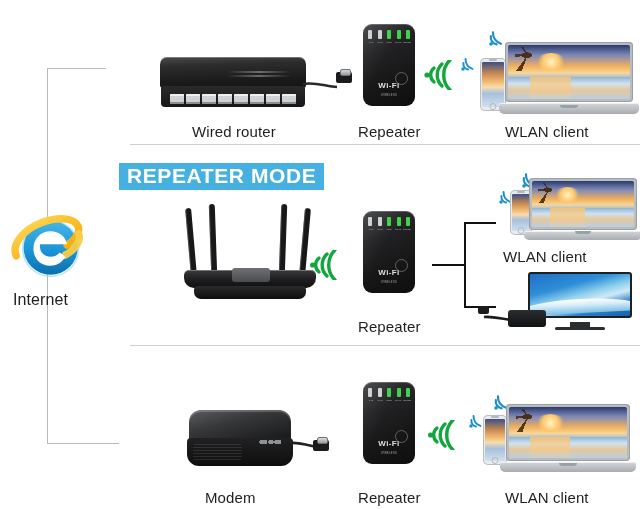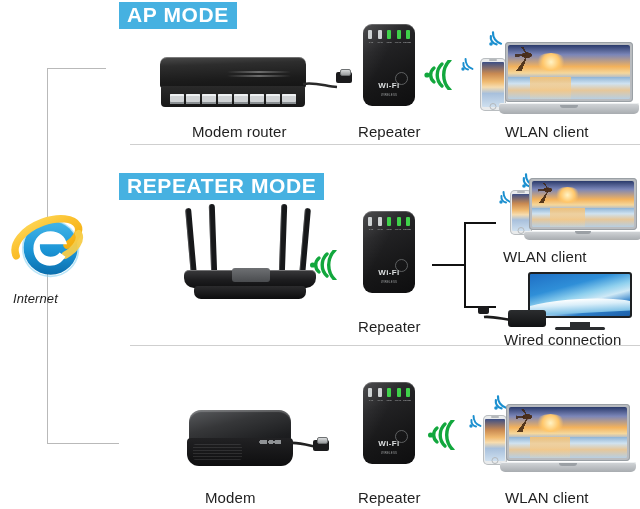--- a/index.html
+++ b/index.html
@@ -160,46 +160,45 @@
         </linearGradient>
       </defs>
       <circle cx="52" cy="52" r="33" fill="url(#ieBlue)"></circle>
       <path d="M52 19c-19 0-34 15-34 34s15 34 34 34 34-15 34-34-15-34-34-34z" fill="none" stroke="#7fd0f2" stroke-width="2" opacity=".55"></path>
       <path d="M10 62c-6-14 8-32 32-41 20-7 38-5 43 4 4 8-3 18-13 24" fill="none" stroke="url(#ieGold)" stroke-width="9" stroke-linecap="round"></path>
       <path d="M86 35c4 8-4 19-16 26" fill="none" stroke="#f7cc48" stroke-width="9" stroke-linecap="round" opacity=".95"></path>
       <path d="M70 63c-4 7-11 11-19 11-12 0-20-9-20-21 0-12 9-21 21-21
                10 0 18 6 20 16H39c-1 9 5 15 13 15 5 0 9-2 11-5z" fill="#ffffff"></path>
     </svg>
   </div>
-  <div class="lbl" style="left:13px;top:291px;font-size:13px;font-style:italic;">Internet</div>
+  <div class="lbl" style="left:13px;top:291px;font-size:16px;">Internet</div>
 
   <div class="sep" style="left:130px;top:144px;width:510px;"></div>
   <div class="sep" style="left:130px;top:345px;width:510px;"></div>
 
-  <div class="banner" style="left:119px;top:2px;">AP MODE</div>
 
   <div class="wrouter" style="left:160px;top:57px;width:146px;height:50px;">
     <div class="wr-top">
         <div class="wr-vent"></div>
         <div class="wr-vent" style="top:58%"></div>
       </div>
     <div class="wr-front">
       <div class="wr-ports">
         <div class="wr-port"></div>
           <div class="wr-port"></div>
           <div class="wr-port"></div>
         <div class="wr-port"></div>
           <div class="wr-port"></div>
           <div class="wr-port"></div>
         <div class="wr-port"></div>
           <div class="wr-port"></div>
       </div>
     </div>
   </div>
-  <div class="lbl" style="left:192px;top:123px;">Modem router</div>
+  <div class="lbl" style="left:192px;top:123px;">Wired router</div>
 
   <div class="abs" style="left:303px;top:77px;width:36px;height:10px;">
     <svg width="36" height="10" viewBox="0 0 36 10">
       <path d="M0 3 C12 1 22 5 34 6" stroke="#2a2a2a" stroke-width="2.6" fill="none"></path>
     </svg>
   </div>
   <div class="plugdark" style="left:336px;top:72px;width:16px;height:11px;border-radius:2px;"></div>
   <div class="plug" style="left:340px;top:69px;width:9px;height:5px;"></div>
 
   <div class="rep" style="left:363px;top:24px;">
@@ -269,21 +268,21 @@
           <div class="lt-palm"></div>
         <div class="lt-sea"></div>
           <div class="lt-glow"></div>
       </div>
     </div>
     <div class="lt-base"></div>
       <div class="lt-notch"></div>
   </div>
   <div class="lbl" style="left:505px;top:123px;">WLAN client</div>
 
-  <div class="banner" style="left:119px;top:173px;">REPEATER MODE</div>
+  <div class="banner" style="left:119px;top:163px;">REPEATER MODE</div>
 
   <div class="abs" style="left:180px;top:200px;width:140px;height:110px;">
     <div class="antenna" style="left:8px;top:8px;height:68px;transform:rotate(-5deg);"></div>
     <div class="antenna" style="left:30px;top:4px;height:72px;transform:rotate(-2deg);"></div>
     <div class="antenna" style="left:100px;top:4px;height:72px;transform:rotate(2deg);"></div>
     <div class="antenna" style="left:122px;top:8px;height:68px;transform:rotate(5deg);"></div>
     <div class="wlr-body" style="left:4px;top:70px;width:132px;height:18px;"></div>
     <div class="wlr-plate" style="left:52px;top:68px;width:38px;height:14px;"></div>
     <div class="wlr-base" style="left:14px;top:86px;width:112px;height:13px;"></div>
   </div>
@@ -374,21 +373,20 @@
     <div class="mon-stand"></div>
       <div class="mon-foot"></div>
   </div>
   <div class="box" style="left:508px;top:310px;width:38px;height:17px;"></div>
   <div class="abs" style="left:482px;top:310px;width:30px;height:10px;">
     <svg width="30" height="10" viewBox="0 0 30 10">
       <path d="M2 3 C10 2 20 5 29 6" stroke="#1c1c1c" stroke-width="2.6" fill="none"></path>
     </svg>
   </div>
   <div class="plugdark" style="left:478px;top:306px;width:11px;height:8px;"></div>
-  <div class="lbl" style="left:504px;top:331px;">Wired connection</div>
 
 
   <div class="abs" style="left:185px;top:410px;width:110px;height:60px;">
     <div class="modem-top" style="left:4px;top:0;width:102px;height:40px;"></div>
     <div class="modem-front" style="left:2px;top:28px;width:106px;height:28px;">
       <div class="modem-grill" style="left:6%;top:22%;width:46%;height:56%;"></div>
     </div>
     <div class="abs" style="right:14px;top:30px;width:22px;height:4px;
          background:radial-gradient(circle at 20% 50%,#8f9295 0 22%,rgba(0,0,0,0) 23%),
                     radial-gradient(circle at 55% 50%,#8f9295 0 22%,rgba(0,0,0,0) 23%),

